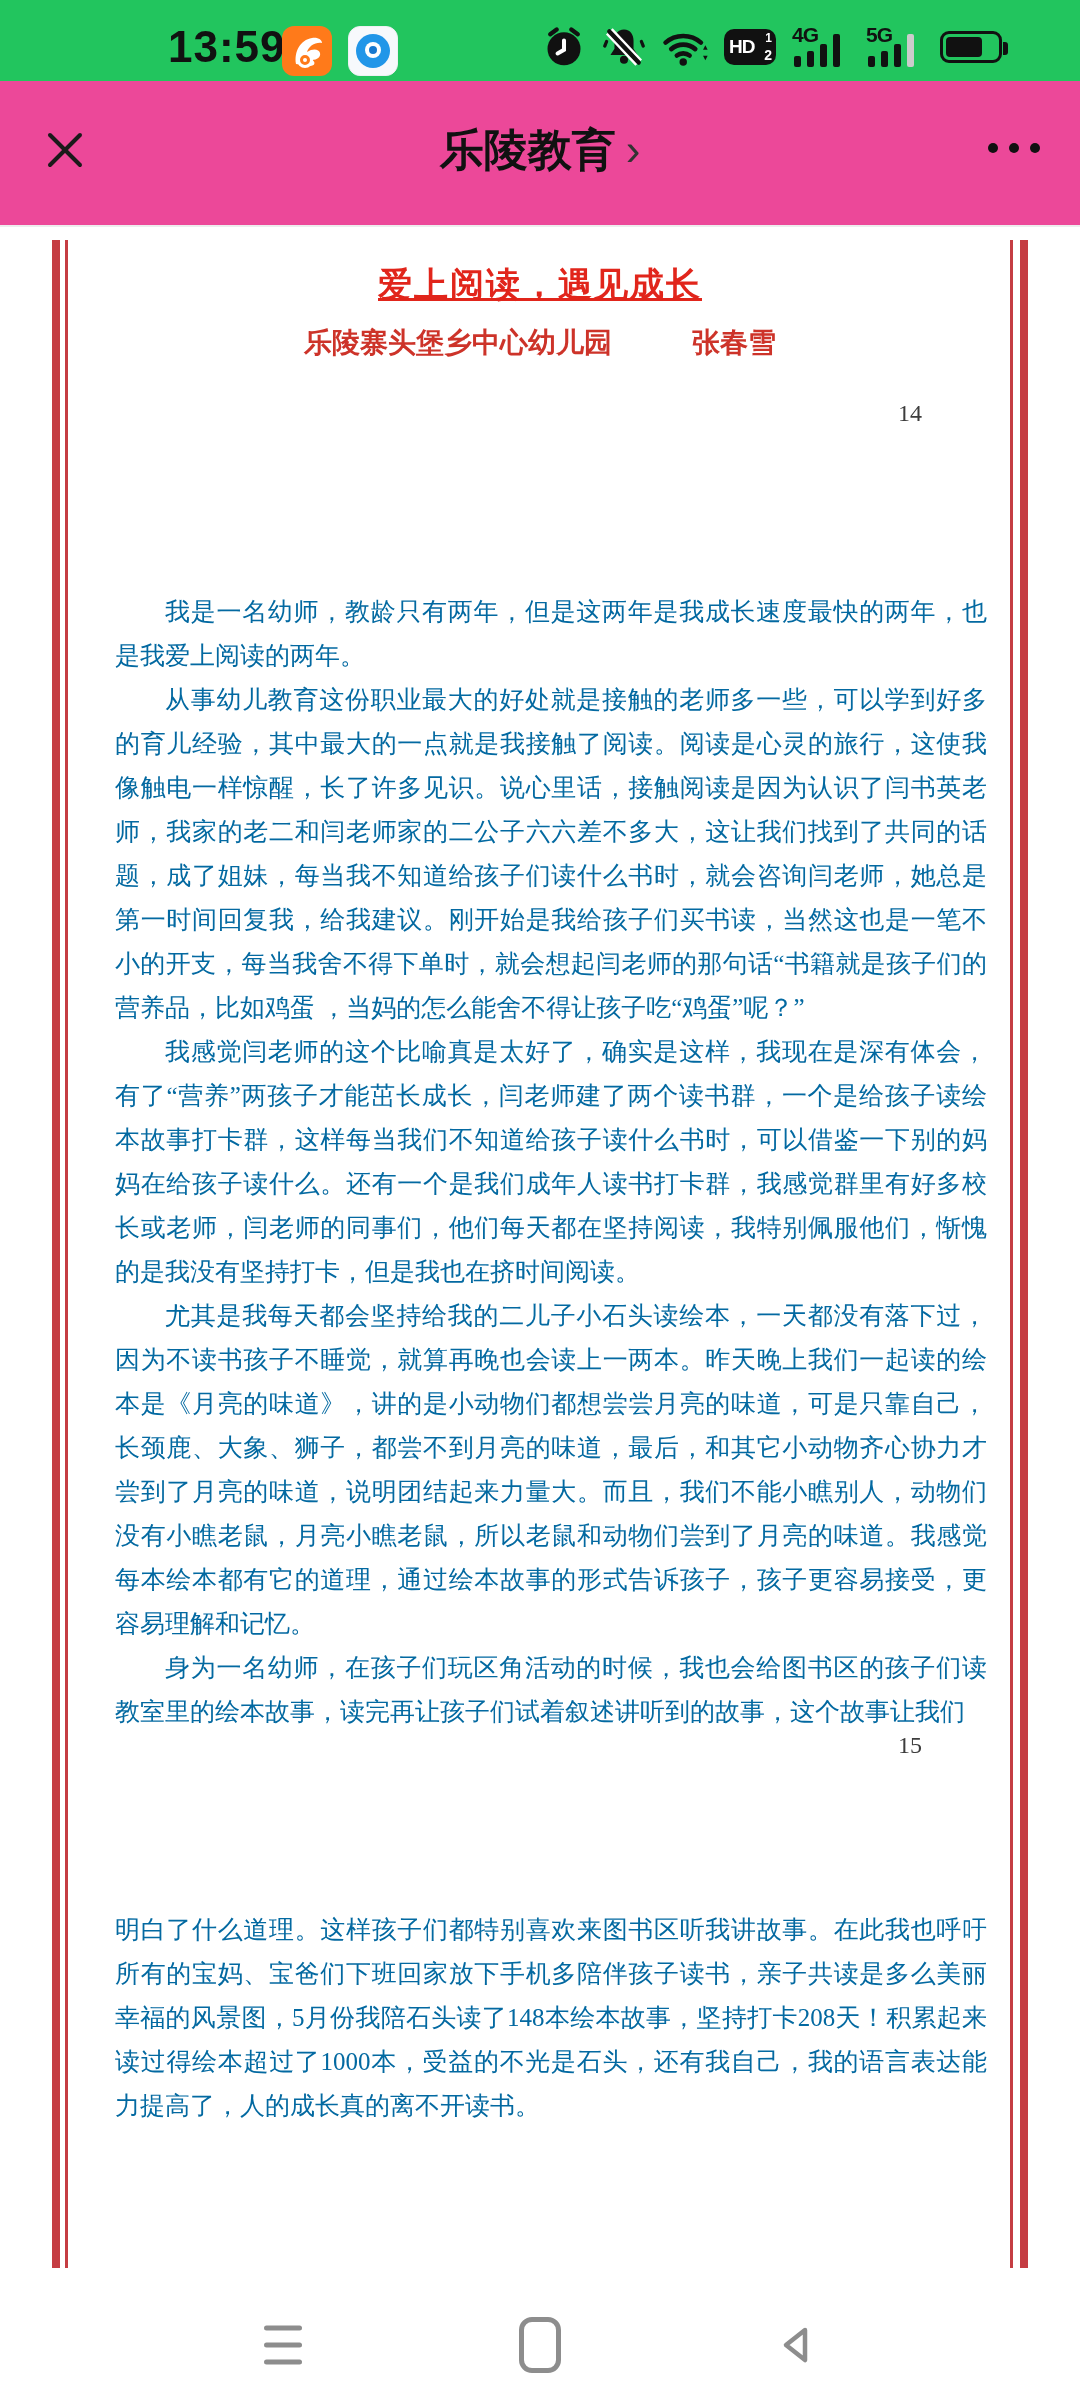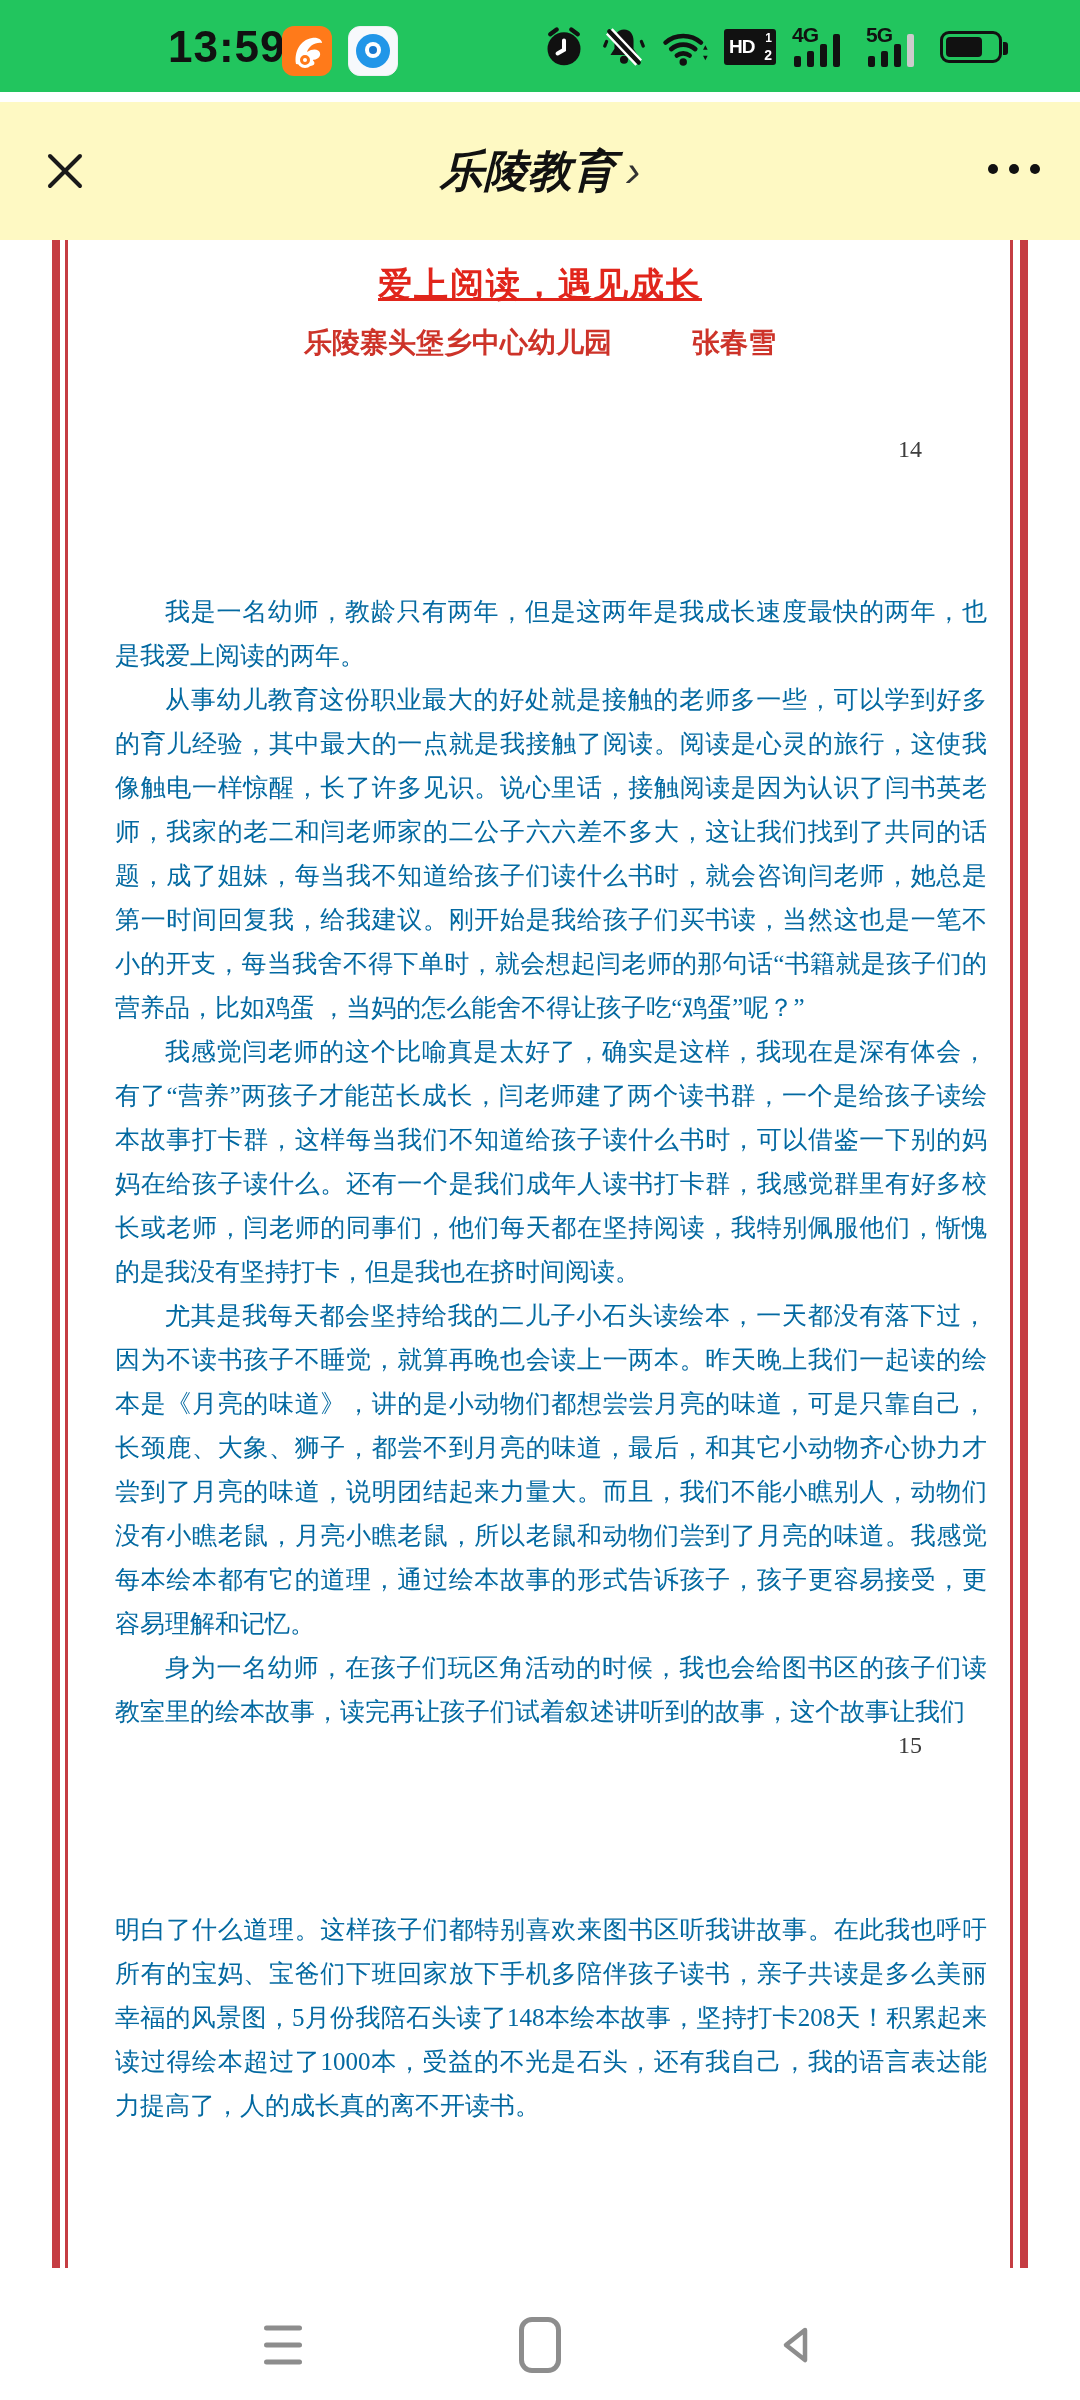--- a/index.html
+++ b/index.html
@@ -15,51 +15,51 @@
   .dot-icon { left:348px; background:#f7f9fc; border:1px solid #eef0f3; }
   .sb-right { position:absolute; right:78px; top:24px; height:46px; display:flex; align-items:center; gap:16px; }
   .sig { position:relative; width:58px; height:44px; }
   .sig .lbl { position:absolute; left:0; top:-2px; font-size:21px; font-weight:700; color:#111; letter-spacing:-1px; }
   .sig .bar { position:absolute; bottom:2px; width:7px; border-radius:2px; background:#111; }
   .sig .b1 { left:2px;  height:11px; }
   .sig .b2 { left:15px; height:16px; }
   .sig .b3 { left:28px; height:23px; }
   .sig .b4 { left:41px; height:33px; }
   .sig .light { background:#cccccc; }
-  .hd-badge { position:relative; width:52px; height:36px; background:#111; border-radius:3px; color:#fff; }
+  .hd-badge { position:relative; width:52px; height:36px; background:#111; border-radius:10px; color:#fff; }
   .hd-badge .hd { position:absolute; left:5px; top:7px; font-size:19px; font-weight:700; letter-spacing:-1px; }
   .hd-badge .s1 { position:absolute; right:4px; top:2px;  font-size:12px; font-weight:700; }
   .hd-badge .s2 { position:absolute; right:4px; bottom:2px; font-size:14px; font-weight:700; }
   .battery { position:relative; width:62px; height:32px; border:3px solid #111; border-radius:9px; }
   .battery .fill { position:absolute; left:3px; top:3px; bottom:3px; width:36px; background:#111; border-radius:4px; }
   .battery .nub { position:absolute; right:-9px; top:8px; width:5px; height:13px; background:#111; border-radius:0 3px 3px 0; }
 
   
-  .app-header { position:absolute; top:102px; left:0; width:1080px; height:146px; background:#fef9c3; border-bottom:2px solid #ededed;font-style:italic; }
+  .app-header { position:absolute; top:81px; left:0; width:1080px; height:146px; background:#ec4899; border-bottom:2px solid #ededed; }
   .close-btn { position:absolute; left:36px; top:40px; width:58px; height:58px; }
   .hdr-title { position:absolute; left:0; top:40px; width:1080px; text-align:center; font-size:44px; font-weight:600; color:#111; }
   .hdr-title .chev { font-weight:400; color:#333; margin-left:10px; }
   .more-btn { position:absolute; right:40px; top:62px; display:flex; gap:11px; }
   .more-btn i { width:10px; height:10px; border-radius:50%; background:#111; }
 
   
   .doc { position:absolute; top:240px; left:0; width:1080px; height:2028px; background:#fff; }
   .vline { position:absolute; top:0; height:100%; background:#c53d43; }
   .vl-thick-l { left:52px;  width:8px; }
   .vl-thin-l  { left:65px;  width:3px; }
   .vl-thin-r  { left:1010px; width:3px; }
   .vl-thick-r { left:1020px; width:8px; }
 
   .doc-title { position:absolute; left:0; top:22px; width:1080px; text-align:center;
                font-size:34px; font-weight:700; color:#e1251b; letter-spacing:2px;text-decoration:underline; }
   .doc-byline { position:absolute; left:0; top:84px; width:1080px; display:flex; justify-content:center; column-gap:80px;
                 font-size:28px; color:#cd3329; font-family:"Liberation Serif","DejaVu Serif",serif; font-weight:600; }
   .pg-num { position:absolute; right:158px; font-size:24px; color:#3d3d3d;
             font-family:"Liberation Serif","DejaVu Serif",serif; }
-  .pg-num-14 { top:160px;margin-top:36px; }
+  .pg-num-14 { top:160px; }
   .pg-num-15 { top:1492px;margin-left:24px; }
 
   .body-text { position:absolute; left:115px; width:872px; font-size:25px; line-height:44px;
                color:#0369a1; text-align:justify;
                font-family:"Liberation Serif","DejaVu Serif",serif; }
   .body-1 { top:350px; }
   .body-2 { top:1668px; }
   .body-text p { text-indent:2em; margin:0; }
   .body-text p.no-indent { text-indent:0; }
 

